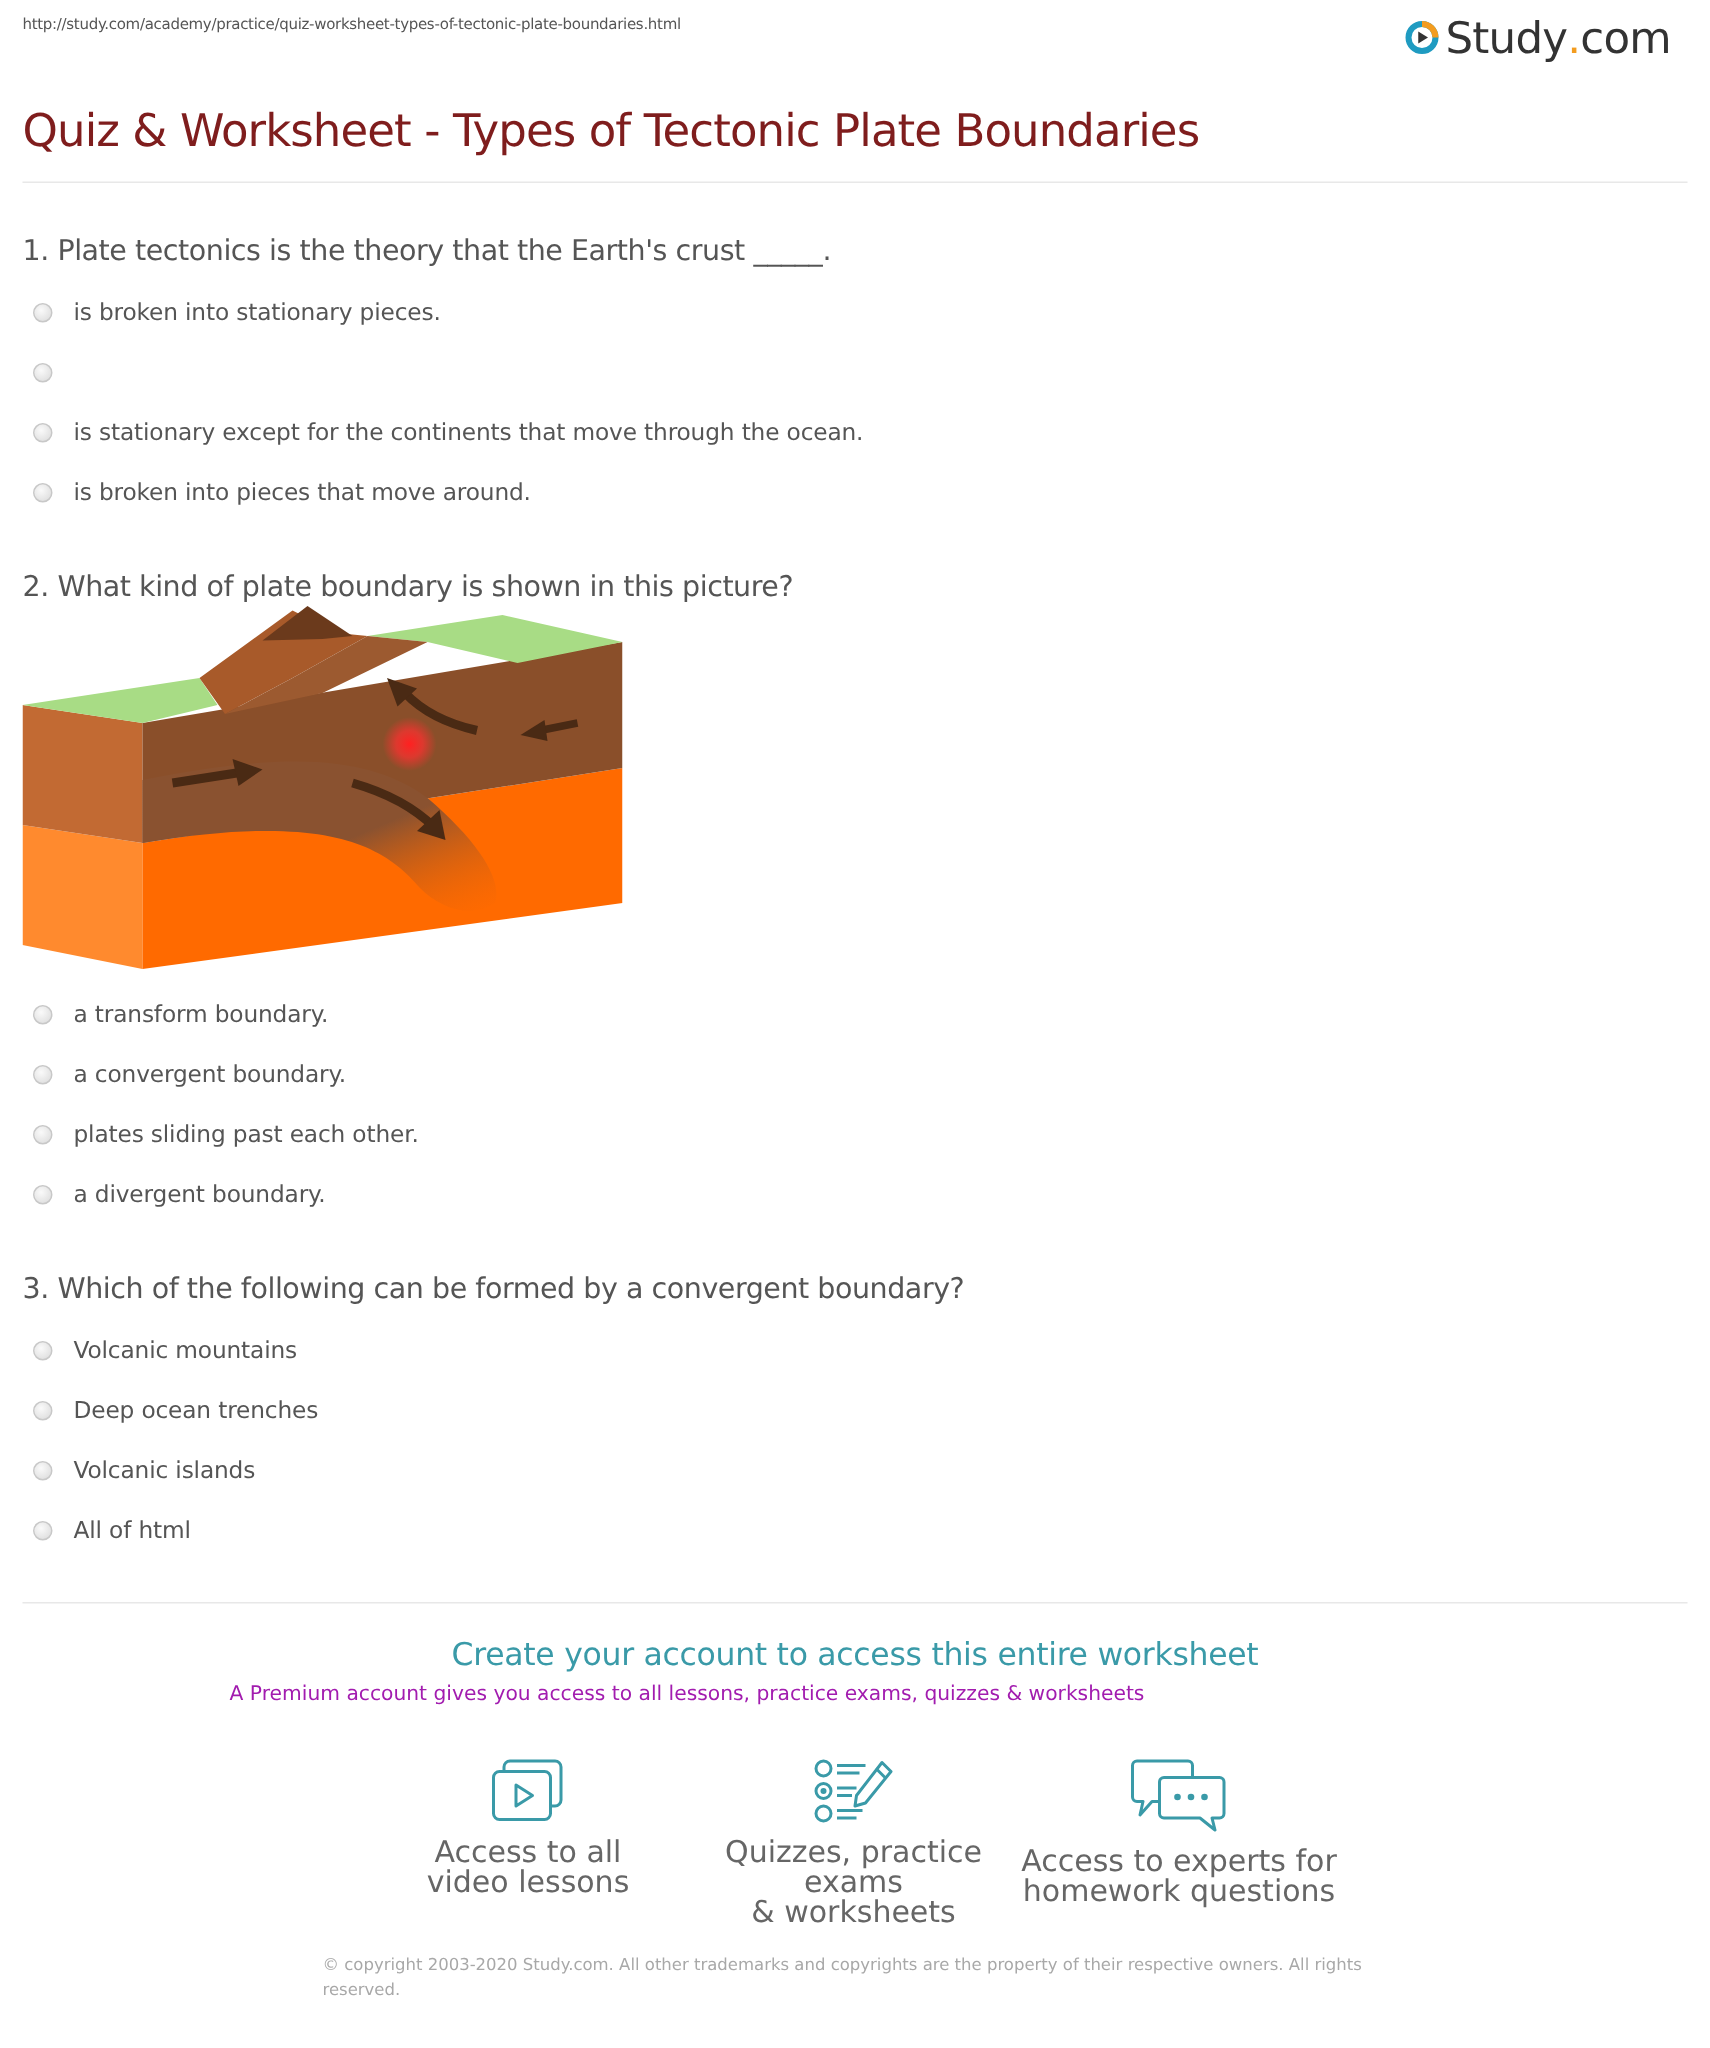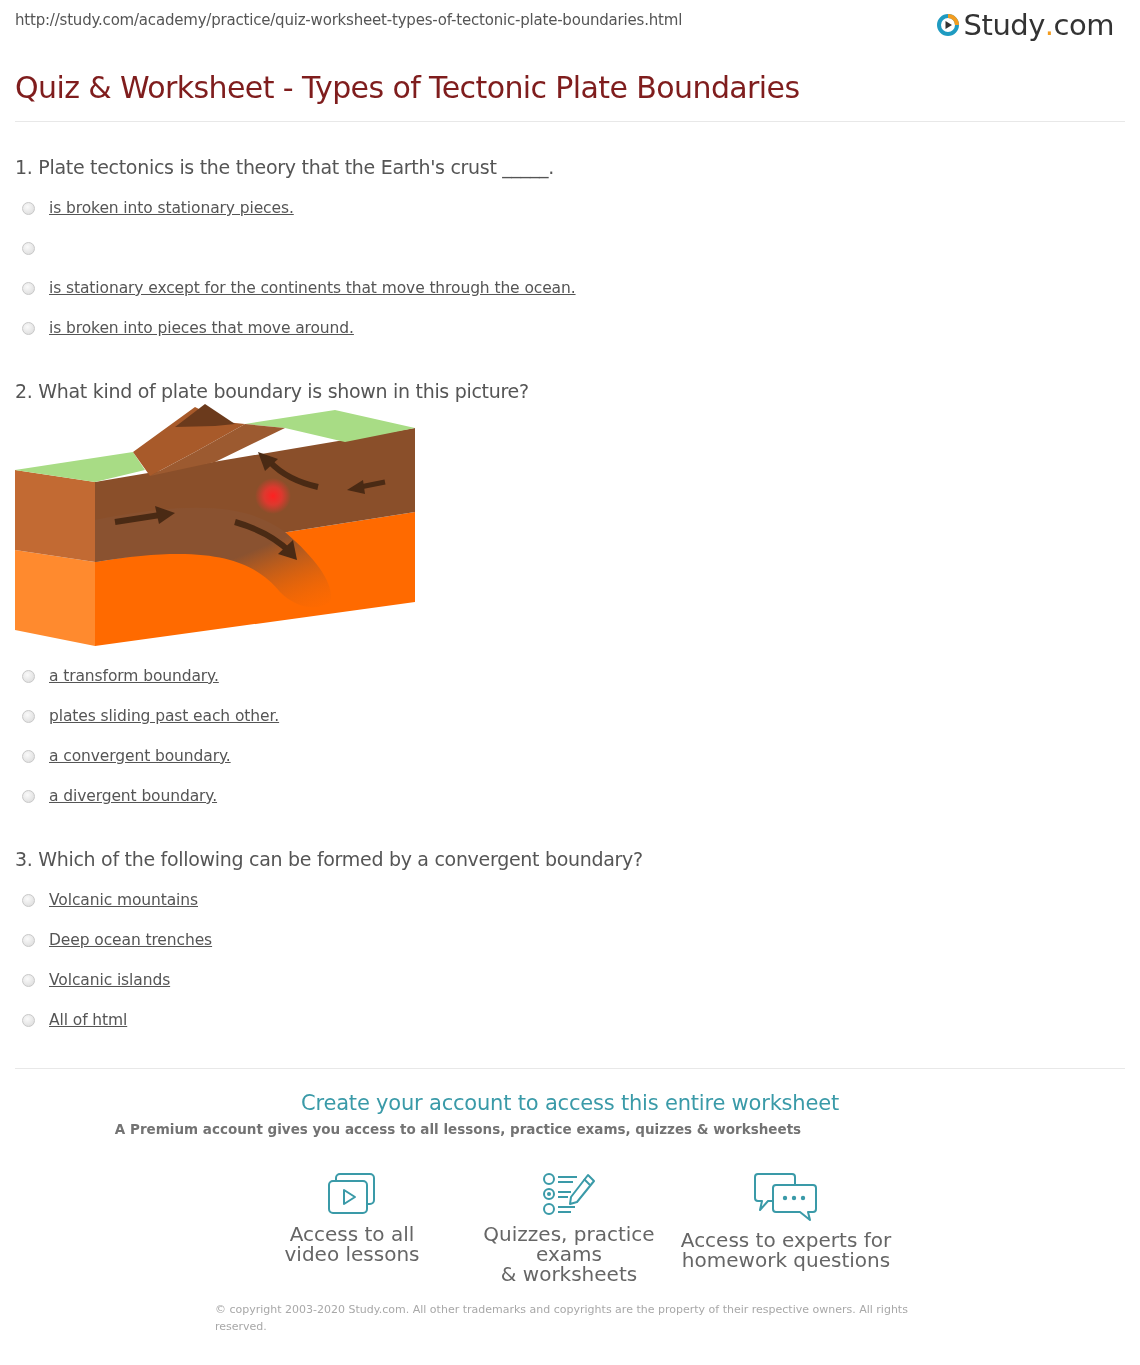--- a/index.html
+++ b/index.html
@@ -3,21 +3,21 @@
 <meta charset="utf-8">
 <style>
   html, body { margin: 0; padding: 0; background: #ffffff; }
   body {
     width: 1140px; height: 1365px; position: relative; overflow: hidden;
     font-family: "DejaVu Sans", "Liberation Sans", sans-serif;
     color: #555555;
   }
   .url {
     position: absolute; left: 15px; top: 11px;
-    font-size: 15px; color: #555; letter-spacing: -0.2px;
+    font-size: 10px; color: #555; letter-spacing: -0.2px;
   }
   .logo {
     position: absolute; right: 26px; top: 8px;
     display: flex; align-items: center;
     font-size: 29px; color: #333333; letter-spacing: -0.5px;
   }
   .logo .dot { color: #f39c1f; }
   .logo svg { margin-right: 4px; }
   h1 {
     position: absolute; left: 15px; top: 70px; margin: 0;
@@ -25,36 +25,36 @@
     letter-spacing: -0.6px;
   }
   .rule { position: absolute; left: 15px; right: 15px; height: 1px; background: #e8e8e8; }
   .question {
     position: absolute; left: 15px; margin: 0;
     font-size: 19px; font-weight: normal; color: #555555; letter-spacing: -0.3px;
   }
   .choices { position: absolute; left: 22px; margin: 0; padding: 0; list-style: none; }
   .choice {
     height: 40px; display: flex; align-items: center; cursor: pointer;
-    font-size: 15.5px; color: #555; letter-spacing: -0.1px; text-decoration: underline;
+    font-size: 15.5px; color: #555; letter-spacing: -0.1px;
   }
   .radio {
     width: 11px; height: 11px; border-radius: 50%;
     border: 1px solid #c8c8c8;
     background: radial-gradient(circle at 40% 35%, #fafafa 0%, #e3e3e3 70%, #d4d4d4 100%);
     margin-right: 14px; flex: none; margin-top: 1px;
   }
   .diagram { position: absolute; left: 15px; top: 402px; width: 400px; height: 246px; }
   .cta-title {
     position: absolute; left: 0; width: 1140px; top: 1091px; text-align: center;
     font-size: 21px; color: #3a9aa8; font-weight: normal; letter-spacing: -0.2px;
   }
   .cta-sub {
     position: absolute; left: 0; width: 916px; top: 1121px; text-align: center;
-    font-size: 13.5px; color: #737373; font-weight: bold;
+    font-size: 13.5px; color: #a21caf;
   }
   .feature {
     position: absolute; top: 1172px; width: 220px; text-align: center;
   }
   .feature svg { display: block; margin: 0 auto; }
   .feature-label {
     margin-top: 8px; font-size: 20px; line-height: 20px; color: #666;
     white-space: pre-line;
   }
   .copyright {
@@ -146,25 +146,25 @@
   </g>
 </svg>
 
 <ul class="choices" style="top:656px">
   <li class="choice">
       <span class="radio"></span>
       <span>a transform boundary.</span>
     </li>
   <li class="choice">
       <span class="radio"></span>
+      <span>a convergent boundary.</span>
+    </li>
+  <li class="choice">
+      <span class="radio"></span>
       <span>plates sliding past each other.</span>
-    </li>
-  <li class="choice">
-      <span class="radio"></span>
-      <span>a convergent boundary.</span>
     </li>
   <li class="choice">
       <span class="radio"></span>
       <span>a divergent boundary.</span>
     </li>
 </ul>
 
 <div class="question" style="top:848px">3. Which of the following can be formed by a convergent boundary?</div>
 <ul class="choices" style="top:880px">
   <li class="choice">

